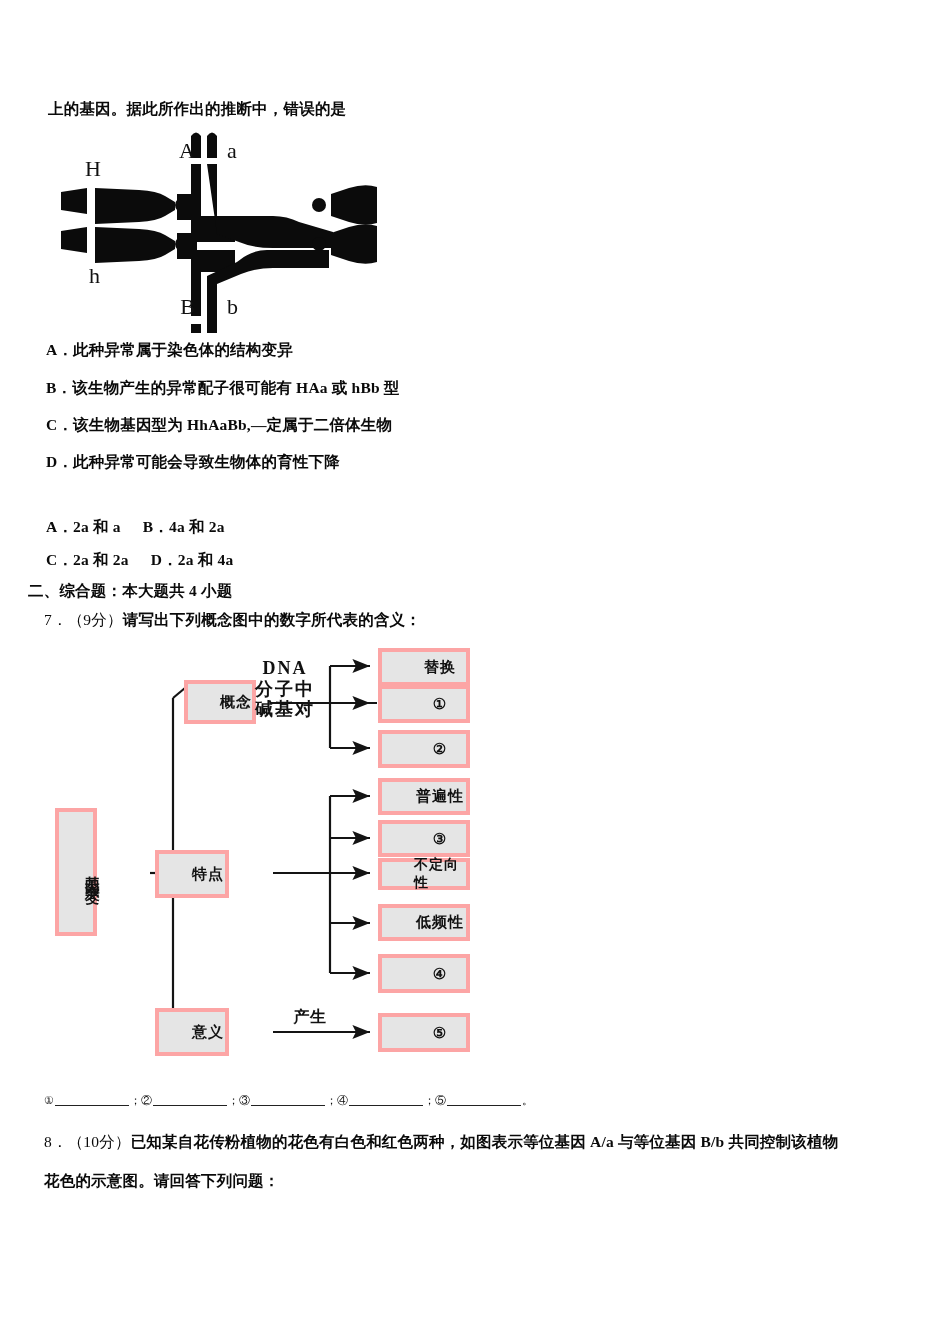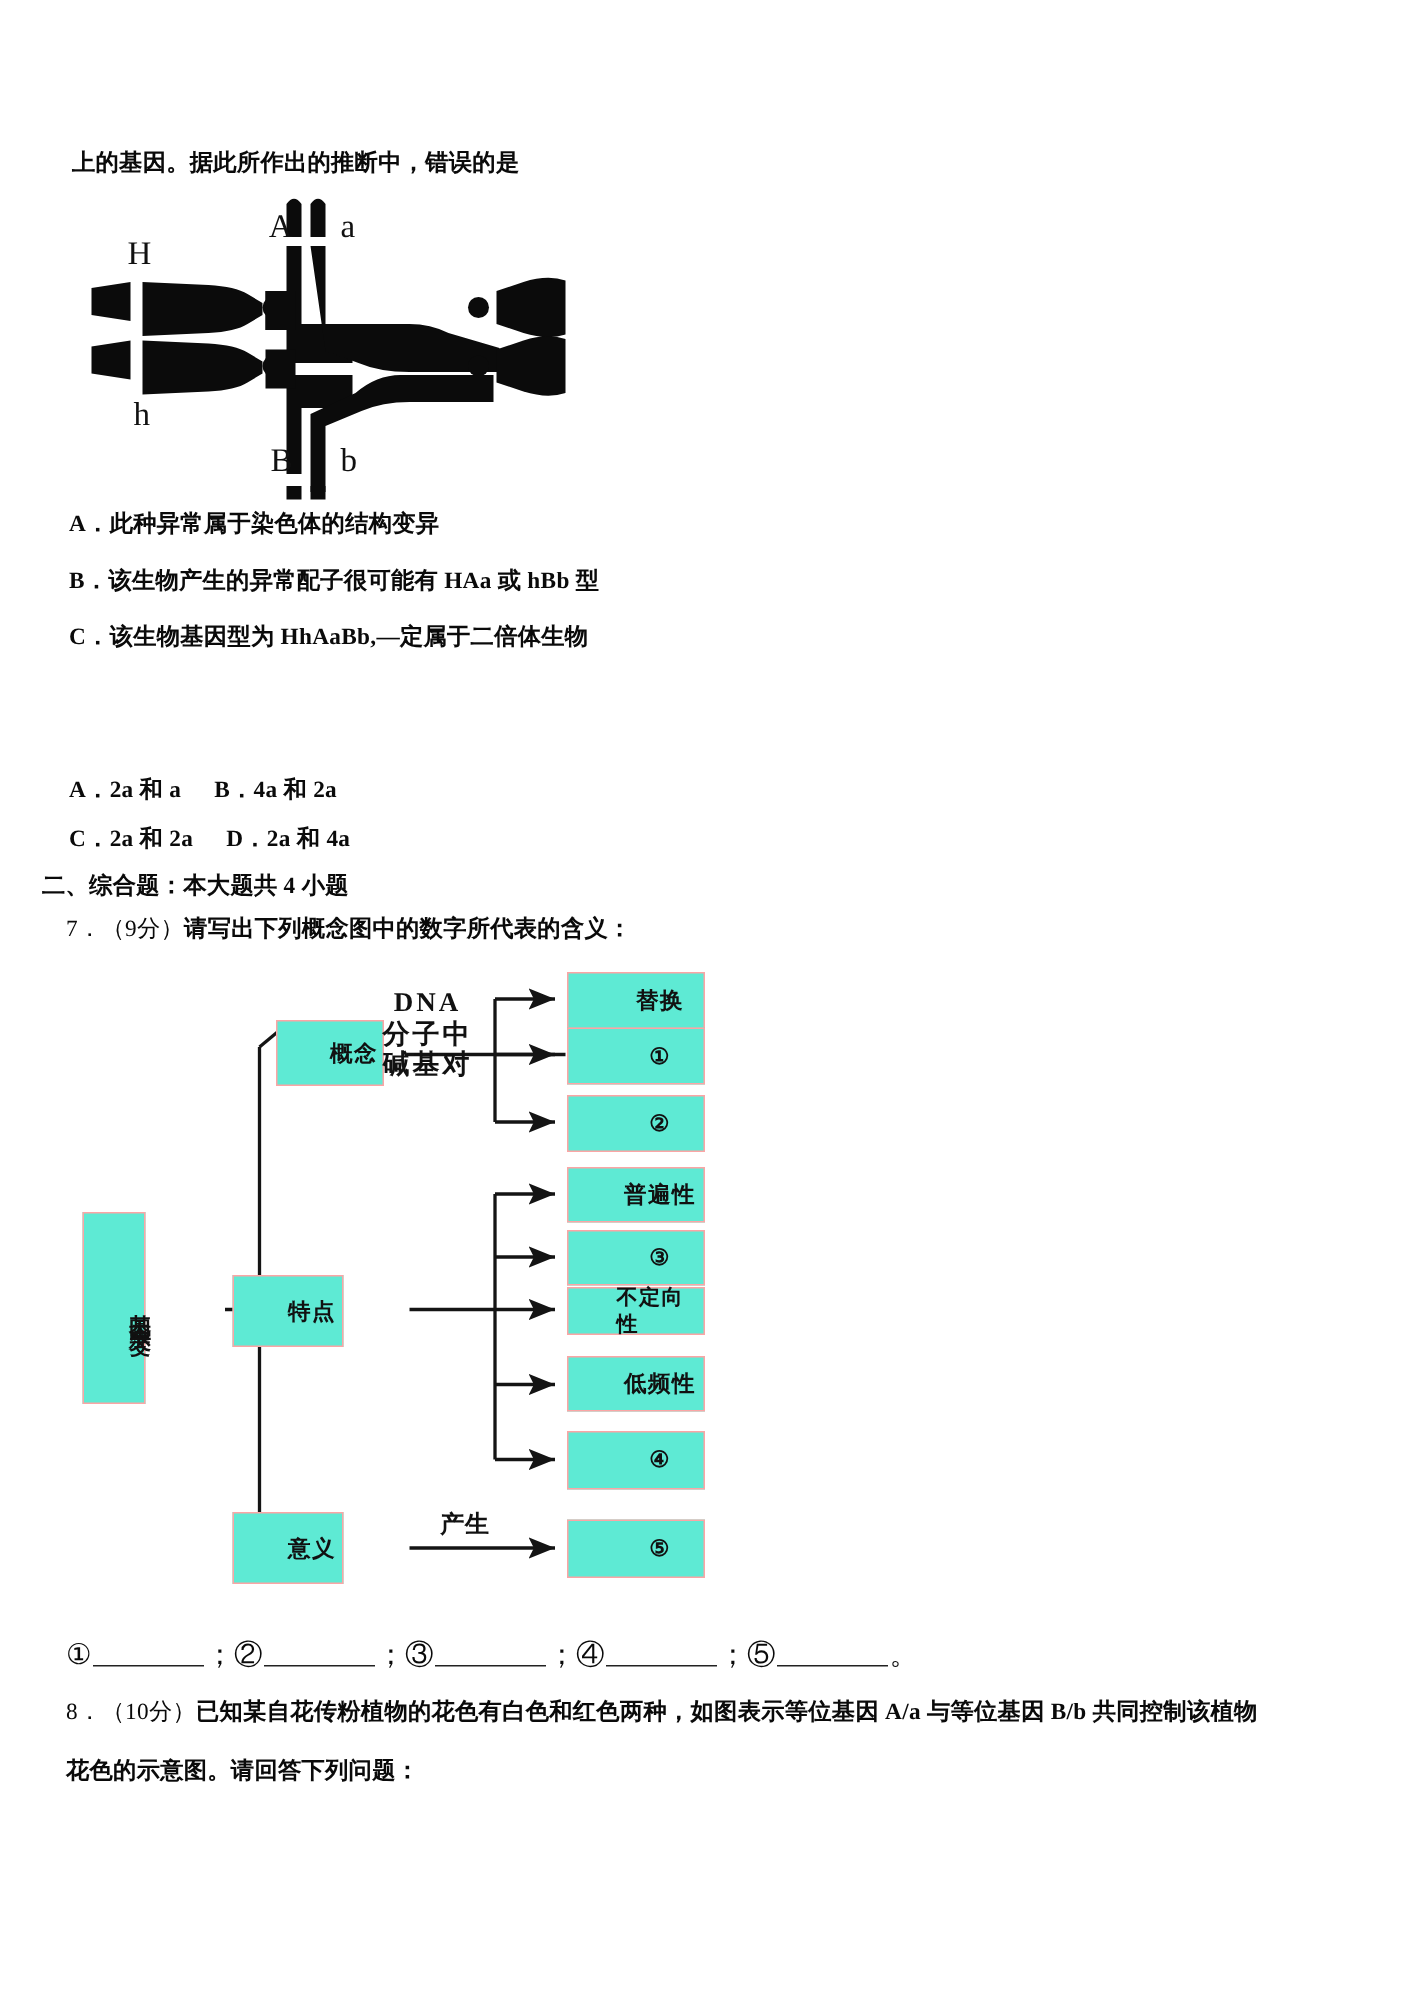--- a/index.html
+++ b/index.html
@@ -57,22 +57,22 @@
   
   #concept-diagram {
     position: absolute;
     left: 45px;
     top: 638px;
     width: 470px;
     height: 430px;
   }
   .cbox {
     position: absolute;
-    border: 1px solid #fca5a5;
-    background: #5eead4;
+    border: 4px solid #fca5a5;
+    background: #e5e5e5;
     display: flex;
     align-items: center;
     justify-content: center;
     font-family: "Liberation Serif", "DejaVu Serif", serif;
     font-size: 15px;
     font-weight: bold;
     color: #111;
     box-sizing: border-box;
     letter-spacing: 1px;
     padding-left: 32px;
@@ -90,21 +90,21 @@
     text-align: center;
     line-height: 1.15;
     color: #111;
     letter-spacing: 0.5px;
   }
   .edge-label.one { font-size: 18px; letter-spacing: 2px; }
 
   
   .blank-row {
     position: absolute;
-    font-size: 19px;
+    font-size: 11px;
     white-space: nowrap;
   }
   .blank {
     display: inline-block;
     width: 74px;
     border-bottom: 1px solid #222;
     height: 15px;
     margin: 0 1px -2px 1px;
   }
 </style>
@@ -165,20 +165,23 @@
 
   <div class="line" style="left:46px; top:341px;">
     <span class="opt-letter">A．</span><span class="bold">此种异常属于染色体的结构变异</span>
   </div>
   <div class="line" style="left:46px; top:379px;">
     <span class="opt-letter">B．</span><span class="bold">该生物产生的异常配子很可能有 HAa 或 hBb 型</span>
   </div>
   <div class="line" style="left:46px; top:416px;">
     <span class="opt-letter">C．</span><span class="bold">该生物基因型为 HhAaBb,—定属于二倍体生物</span>
   </div>
+  <div class="line" style="left:46px; top:453px;">
+    <span class="opt-letter">D．</span><span class="bold">此种异常可能会导致生物体的育性下降</span>
+  </div>
 
   <div class="line" style="left:46px; top:518px;">
     <span class="opt-letter">A．</span><span class="bold">2a 和 a</span><span style="display:inline-block;width:22px"></span><span class="opt-letter">B．</span><span class="bold">4a 和 2a</span>
   </div>
   <div class="line" style="left:46px; top:551px;">
     <span class="opt-letter">C．</span><span class="bold">2a 和 2a</span><span style="display:inline-block;width:22px"></span><span class="opt-letter">D．</span><span class="bold">2a 和 4a</span>
   </div>
 
   <div class="line bold" style="left:28px; top:582px;">二、综合题：本大题共 4 小题</div>
 

